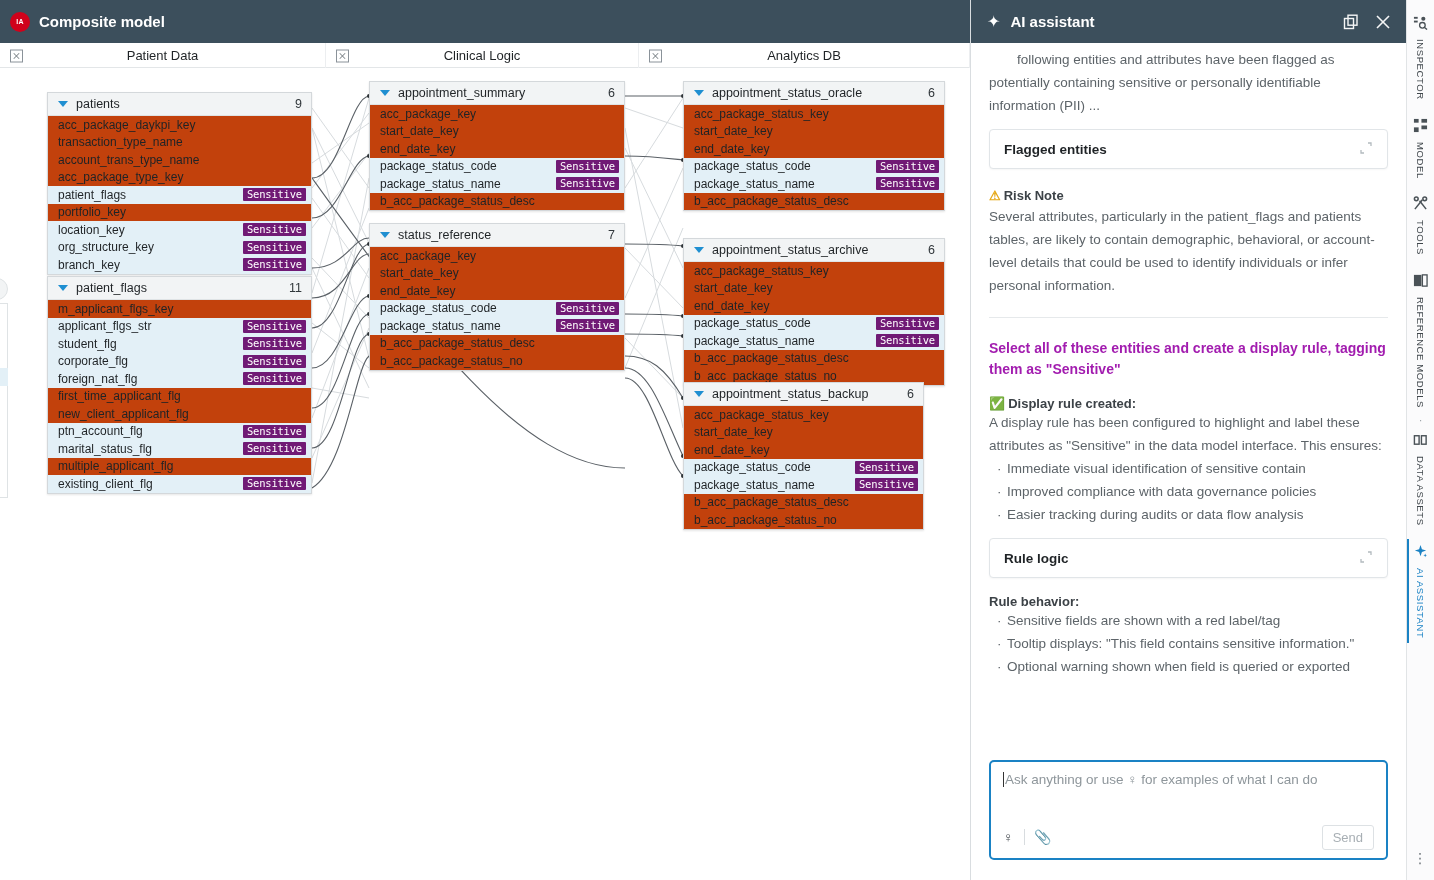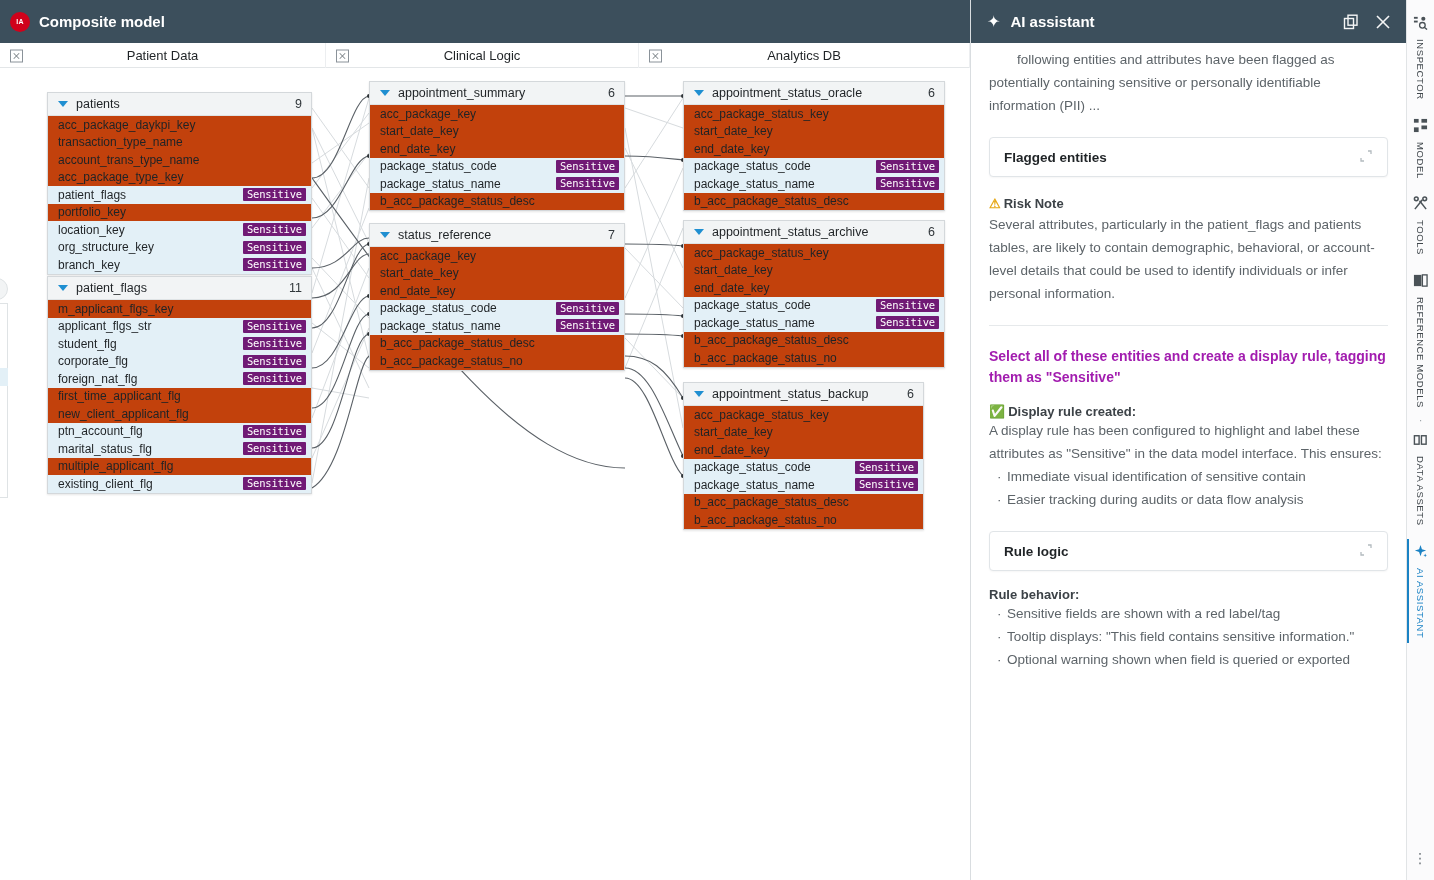--- a/index.html
+++ b/index.html
@@ -86,21 +86,21 @@
   }
   .ai-head .sparkle { color: #fff; font-size: 16px; margin-right: 10px; }
   .ai-head .ai-title { color: #fff; font-size: 15px; font-weight: bold; flex: 1; }
   .hicon { color: #fff; opacity: .95; margin-left: 14px; display:flex; align-items:center; cursor: pointer; }
 
   .ai-body { flex: 1; overflow: hidden; padding: 14px 18px 0 18px; position: relative; }
   .msg-p { font-size: 13.5px; line-height: 23px; color: #5d6469; }
   .msg-p.clipped { margin-top: -9px; margin-left: 28px; }
 
   .card {
-    margin: 20px 0 0 0; border: 1px solid #e1e5e8; border-radius: 4px;
+    margin: 12px 0 0 0; border: 1px solid #e1e5e8; border-radius: 4px;
     background: #fff; height: 40px; display: flex; align-items: center;
     padding: 0 14px; box-shadow: 0 1px 2px rgba(0,0,0,.04);
   }
   .card .card-title { font-size: 13.5px; font-weight: bold; color: #1f2326; flex: 1; }
   .expand-ic { color: #b3babf; font-size: 13px; }
 
   .risk-head { margin-top: 19px; font-size: 13px; font-weight: bold; color: #3c4247; }
   .risk-head .warn { color: #e6a817; margin-right: 3px; }
   .risk-body { font-size: 13.5px; line-height: 23px; color: #5d6469; margin-top: 2px; }
   .divider { height: 1px; background: #e6e9eb; margin: 20px 0 0 0; }
@@ -409,21 +409,21 @@
             <span class="tag">Sensitive</span>
           </div>
           <div class="attr hl">
             <span class="aname">package_status_name</span>
             <span class="tag">Sensitive</span>
           </div>
           <div class="attr">
             <span class="aname">b_acc_package_status_desc</span>
           </div>
         </div>
-        <div class="entity" style="left: 683px; top: 152px; width: 262px;">
+        <div class="entity" style="left: 683px; top: 170px; width: 262px;">
           <div class="entity-head">
             <span class="caret"></span>
             <span class="entity-name">appointment_status_archive</span>
             <span class="entity-count">6</span>
           </div>
           <div class="attr">
             <span class="aname">acc_package_status_key</span>
           </div>
           <div class="attr">
             <span class="aname">start_date_key</span>
@@ -519,20 +519,21 @@
       <div class="divider"></div>
 
       <div class="prompt-bold">Select all of these entities and create a display rule, tagging them as "Sensitive"</div>
 
       <div class="ok-head">
         <span class="check">✅</span><span>Display rule created:</span>
       </div>
       <div class="ok-body">A display rule has been configured to highlight and label these attributes as "Sensitive" in the data model interface. This ensures:</div>
       <ul class="blist" id="created-bullets">
           <li>Immediate visual identification of sensitive contain</li>
+          <li>Improved compliance with data governance policies</li>
           <li>Easier tracking during audits or data flow analysis</li>
         </ul>
 
       <div class="card">
         <span class="card-title">Rule logic</span>
         <span class="expand-ic">
           <svg width="14" height="14" viewBox="0 0 14 14" stroke="#b3babf" stroke-width="1.3" fill="none">
             <polyline points="2,9 2,12 5,12"></polyline>
               <polyline points="12,5 12,2 9,2"></polyline>
           </svg>
@@ -540,20 +541,31 @@
       </div>
 
       <div class="rb-head">Rule behavior:</div>
       <ul class="blist" id="behavior-bullets">
           <li>Sensitive fields are shown with a red label/tag</li>
           <li>Tooltip displays: "This field contains sensitive information."</li>
           <li>Optional warning shown when field is queried or exported</li>
         </ul>
     </div>
 
+    <div class="composer">
+      <div class="composer-input">
+        <span class="caretbar"></span><span>Ask anything or use ♀ for examples of what I can do</span>
+      </div>
+      <div class="composer-foot">
+        <span class="cf-icon">♀</span>
+        <span class="cf-sep"></span>
+        <span class="cf-icon">📎</span>
+        <button class="send-btn">Send</button>
+      </div>
+    </div>
   </div>
 
   <div class="rail" id="rail">
       <div class="rail-item">
         <span><svg width="15" height="15" viewBox="0 0 16 16" fill="currentColor">
             <rect x="1" y="2" width="4" height="2"></rect>
             <rect x="1" y="6" width="4" height="2"></rect>
             <circle cx="11" cy="4" r="2.2"></circle>
             <circle cx="10" cy="11" r="3" fill="none" stroke="currentColor" stroke-width="1.4"></circle>
             <line x1="12" y1="13" x2="15" y2="15.5" stroke="currentColor" stroke-width="1.5"></line>

